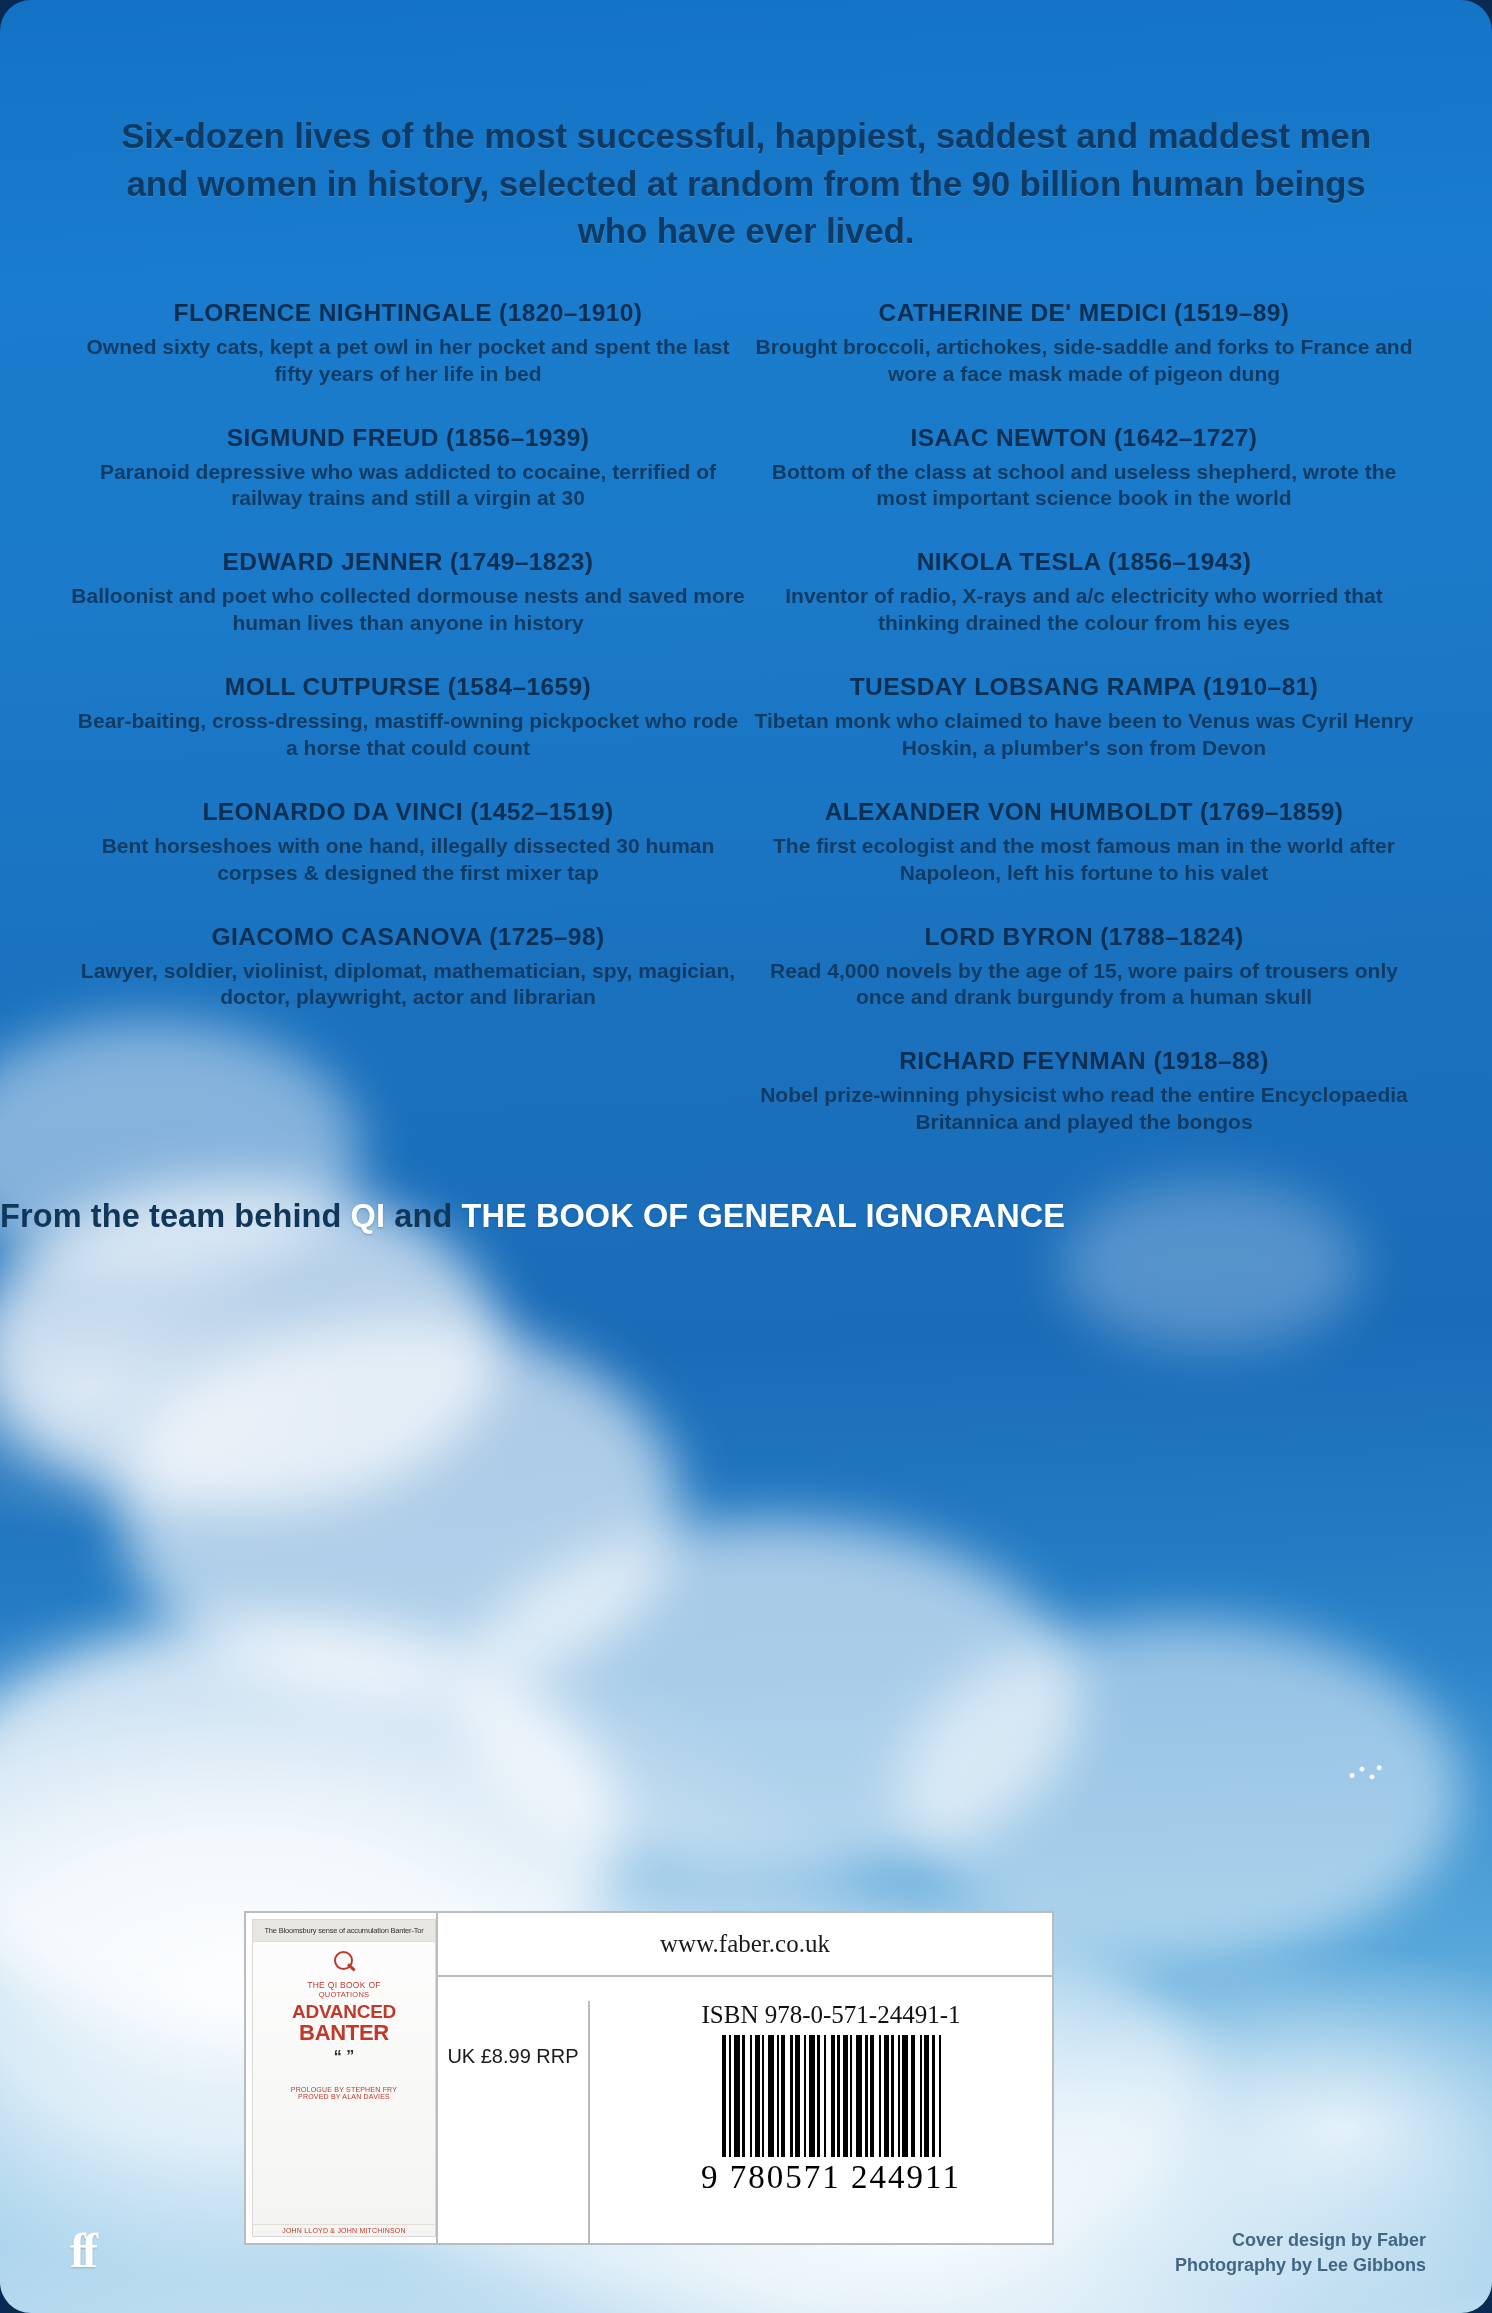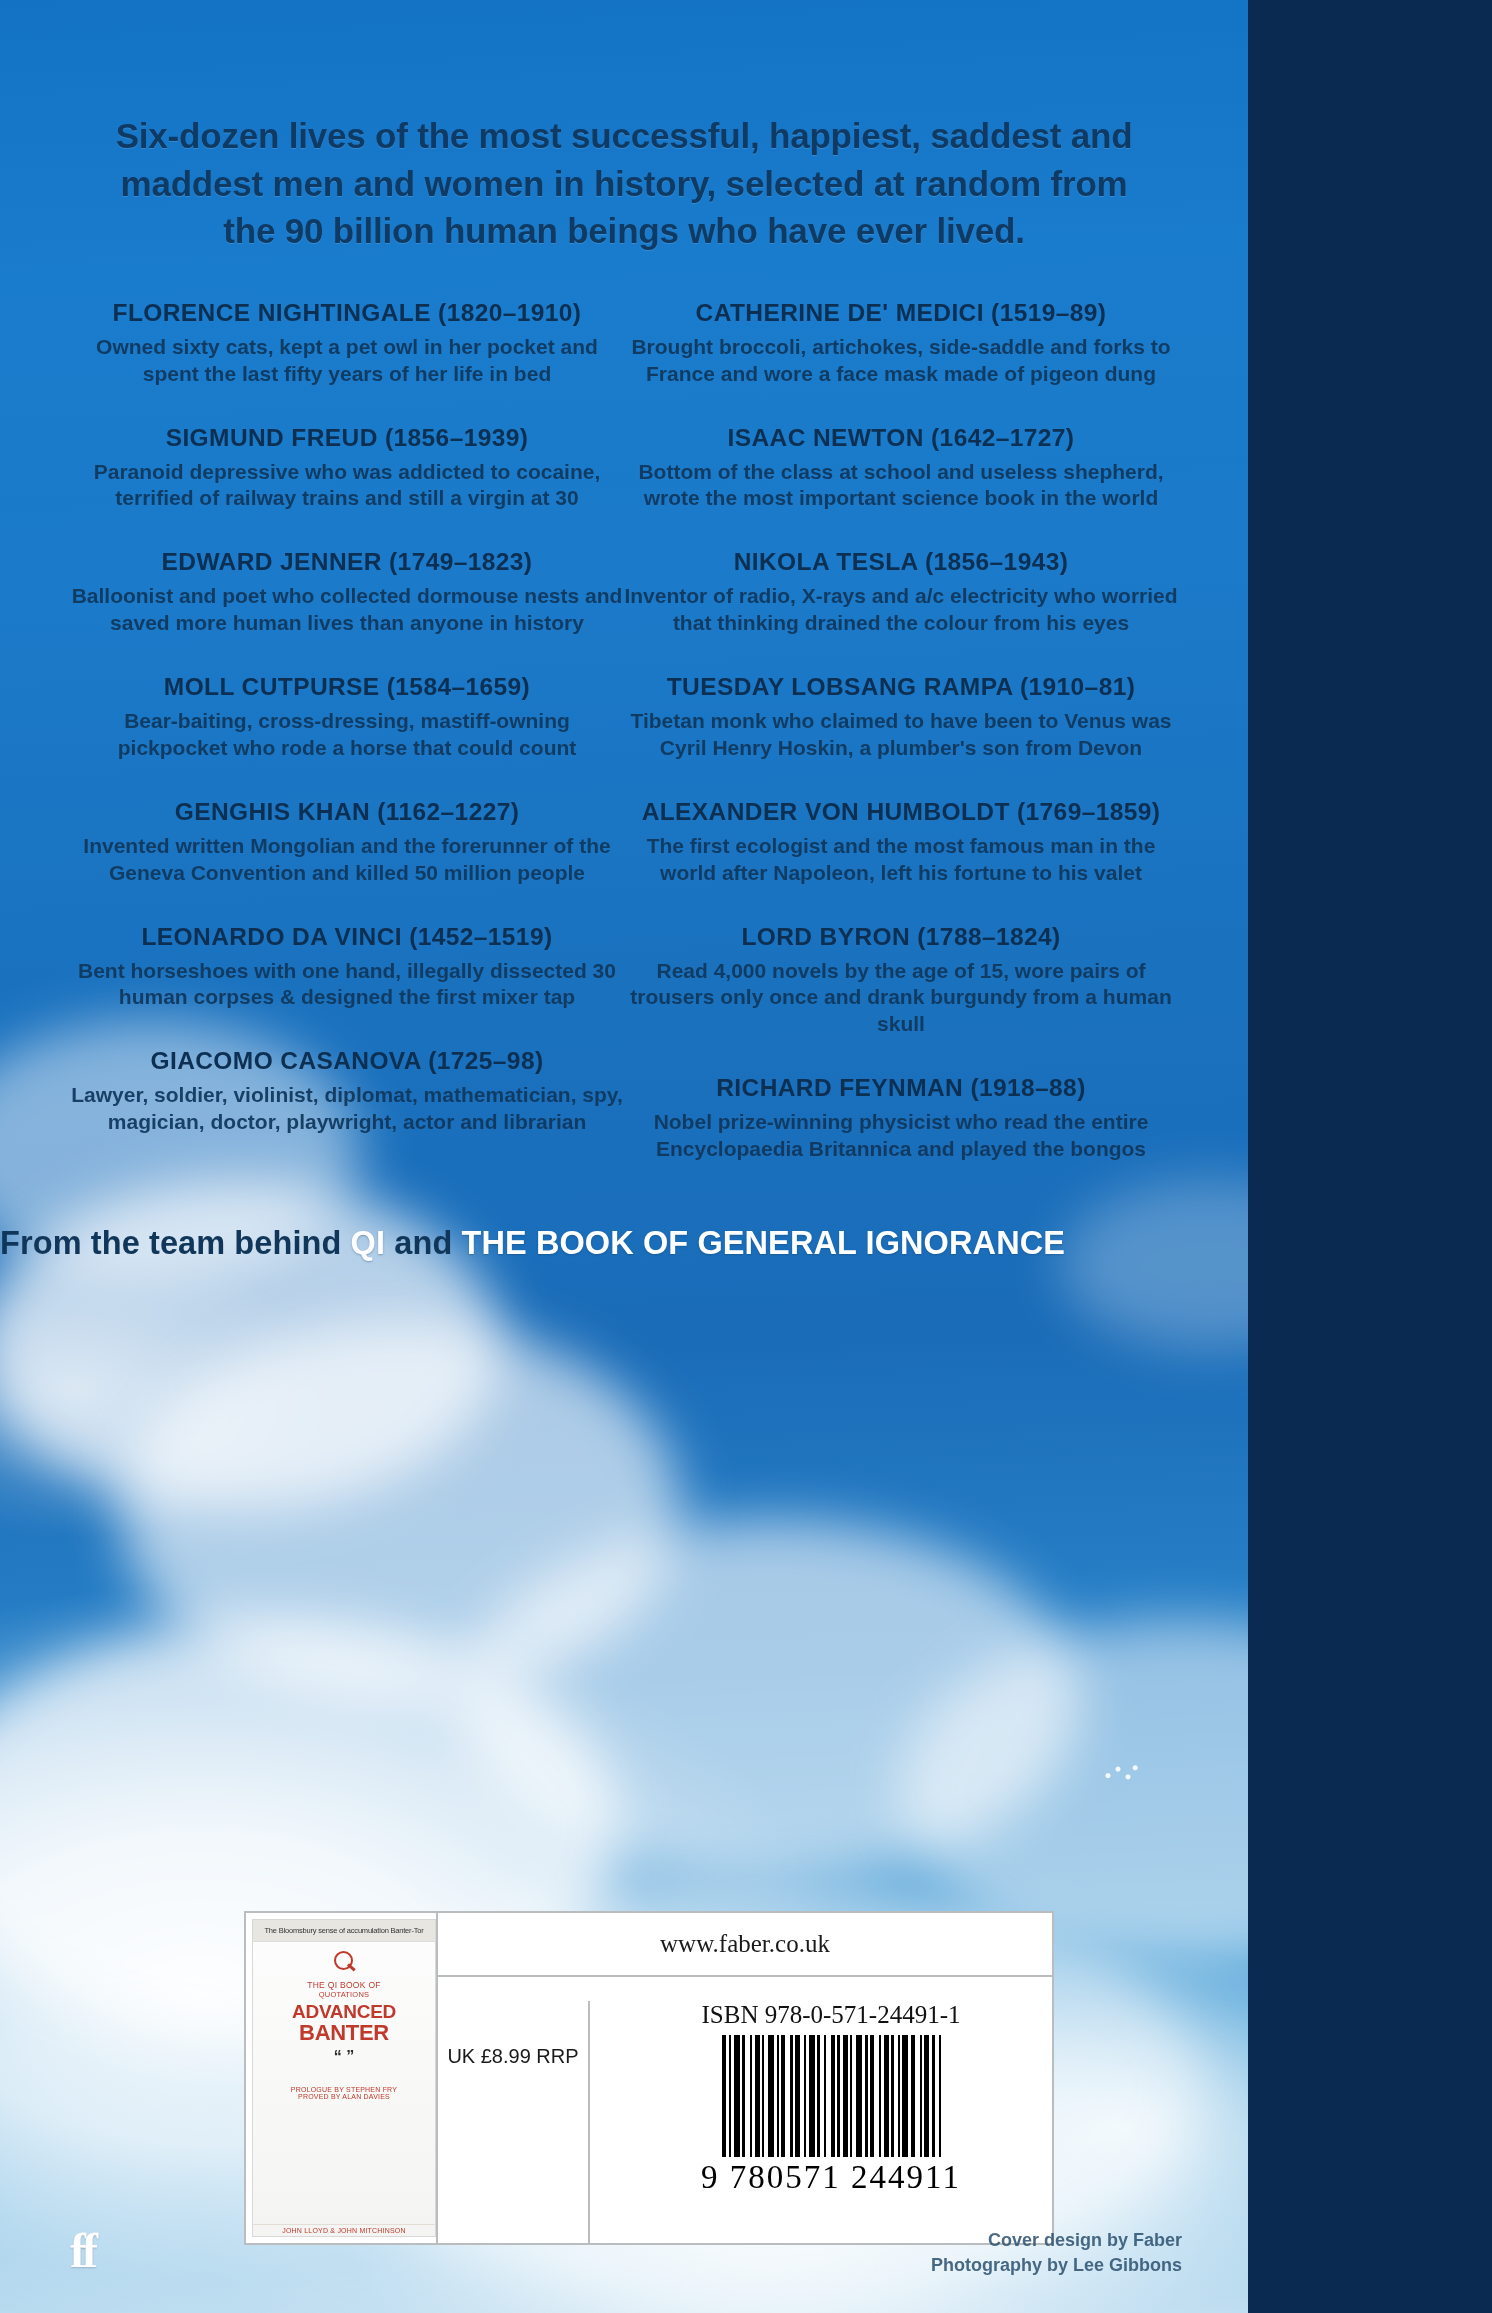--- a/index.html
+++ b/index.html
@@ -2,31 +2,32 @@
 <html><head>
 <meta charset="utf-8">
 <style>
   html, body {
     margin: 0;
     padding: 0;
     background: #0a2a52;
   }
   #page {
     position: relative;
-    width: 1248px;
+    width: 1492px;
     height: 2313px;
     overflow: hidden;
     font-family: "Liberation Sans", sans-serif;
     
     background:
       radial-gradient(ellipse 900px 560px at 16% 86%, rgba(255,255,255,0.95) 0%, rgba(255,255,255,0.75) 28%, rgba(255,255,255,0.22) 52%, rgba(255,255,255,0) 72%),
       radial-gradient(ellipse 760px 420px at 62% 95%, rgba(255,255,255,0.9) 0%, rgba(255,255,255,0.6) 30%, rgba(255,255,255,0.12) 58%, rgba(255,255,255,0) 76%),
       radial-gradient(ellipse 420px 260px at 90% 92%, rgba(255,255,255,0.75) 0%, rgba(255,255,255,0.3) 40%, rgba(255,255,255,0) 70%),
       radial-gradient(ellipse 340px 200px at 6% 60%, rgba(255,255,255,0.5) 0%, rgba(255,255,255,0.12) 50%, rgba(255,255,255,0) 75%),
       linear-gradient(178deg, #1372c4 0%, #1a7ccd 12%, #1b7ac9 26%, #1a72bf 42%, #1a6cb8 58%, #2a83c9 72%, #55a5d9 84%, #8cc4e6 93%, #bcdcf0 100%);
+    border-radius: 31px;
   }
   
   .cloud {
     position: absolute;
     border-radius: 50%;
     background: rgba(255,255,255,0.85);
     filter: blur(26px);
     pointer-events: none;
   }
   .cloud.c1 { left: -60px;  top: 1020px; width: 420px; height: 260px; opacity: .55; }
@@ -275,24 +276,20 @@
           <div class="entry-name">SIGMUND FREUD (1856–1939)</div>
           <div class="entry-desc">Paranoid depressive who was addicted to cocaine, terrified of railway trains and still a virgin at 30</div>
         </div>
         <div class="entry">
           <div class="entry-name">EDWARD JENNER (1749–1823)</div>
           <div class="entry-desc">Balloonist and poet who collected dormouse nests and saved more human lives than anyone in history</div>
         </div>
         <div class="entry">
           <div class="entry-name">MOLL CUTPURSE (1584–1659)</div>
           <div class="entry-desc">Bear-baiting, cross-dressing, mastiff-owning pickpocket who rode a horse that could count</div>
-        </div>
-        <div class="entry">
-          <div class="entry-name">GENGHIS KHAN (1162–1227)</div>
-          <div class="entry-desc">Invented written Mongolian and the forerunner of the Geneva Convention and killed 50 million people</div>
         </div>
         <div class="entry">
           <div class="entry-name">LEONARDO DA VINCI (1452–1519)</div>
           <div class="entry-desc">Bent horseshoes with one hand, illegally dissected 30 human corpses &amp; designed the first mixer tap</div>
         </div>
         <div class="entry">
           <div class="entry-name">GIACOMO CASANOVA (1725–98)</div>
           <div class="entry-desc">Lawyer, soldier, violinist, diplomat, mathematician, spy, magician, doctor, playwright, actor and librarian</div>
         </div>
       </div>

